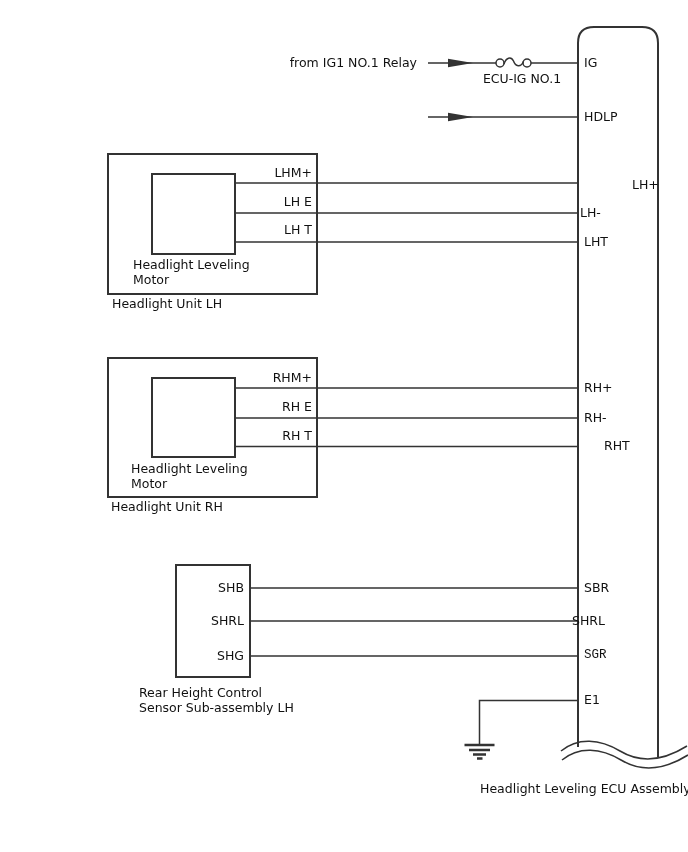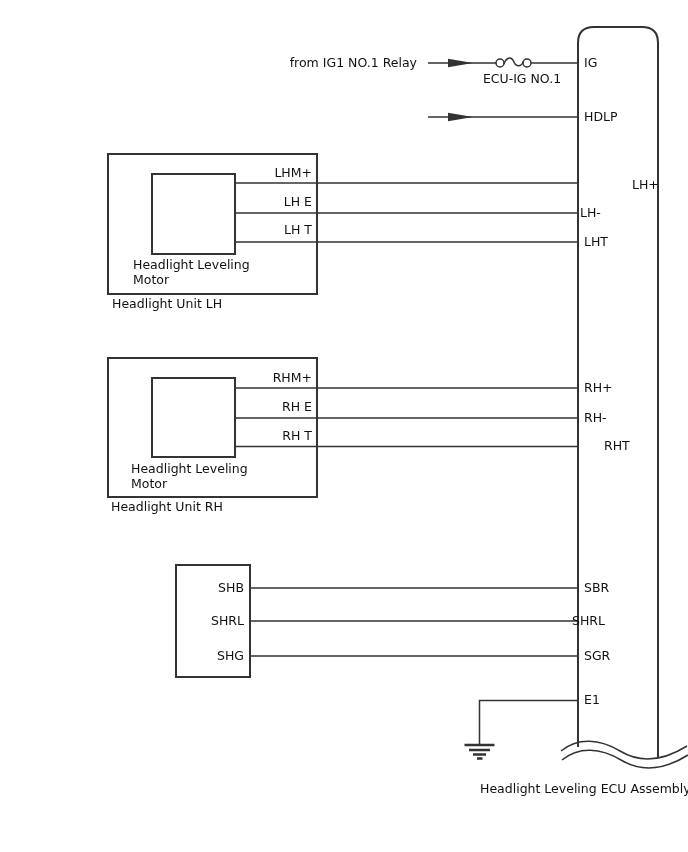--- a/index.html
+++ b/index.html
@@ -82,21 +82,21 @@
   <div class="t" style="left:584px; top:55px;">IG</div>
   <div class="t" style="left:584px; top:109px;">HDLP</div>
   <div class="t" style="left:584px; top:177px;margin-left:48px;">LH+</div>
   <div class="t" style="left:580px; top:205px;">LH-</div>
   <div class="t" style="left:584px; top:234px;">LHT</div>
   <div class="t" style="left:584px; top:380px;">RH+</div>
   <div class="t" style="left:584px; top:410px;">RH-</div>
   <div class="t" style="left:604px; top:438px;">RHT</div>
   <div class="t" style="left:584px; top:580px;">SBR</div>
   <div class="t" style="left:572px; top:613px;">SHRL</div>
-  <div class="t" style="left:584px; top:648px;">SGR</div>
+  <div class="t" style="left:584px; top:648px;font-family:Liberation Mono, monospace;">SGR</div>
   <div class="t" style="left:584px; top:692px;">E1</div>
 
   <div class="t t-right" style="left:230px; top:165px; width:82px;">LHM+</div>
   <div class="t t-right" style="left:230px; top:194px; width:82px;">LH E</div>
   <div class="t t-right" style="left:230px; top:222px; width:82px;">LH T</div>
 
   <div class="t t-right" style="left:230px; top:370px; width:82px;">RHM+</div>
   <div class="t t-right" style="left:230px; top:399px; width:82px;">RH E</div>
   <div class="t t-right" style="left:230px; top:428px; width:82px;">RH T</div>
 
@@ -109,16 +109,20 @@
     <div>Motor</div>
   </div>
   <div class="t" style="left:112px; top:296px;">Headlight Unit LH</div>
 
   <div class="t cap2" style="left:131px; top:461px;">
     <div>Headlight Leveling</div>
     <div>Motor</div>
   </div>
   <div class="t" style="left:111px; top:499px;">Headlight Unit RH</div>
 
+  <div class="t cap2" style="left:139px; top:685px;">
+    <div>Rear Height Control</div>
+    <div>Sensor Sub-assembly LH</div>
+  </div>
 
   <div class="t" style="left:480px; top:781px;">Headlight Leveling ECU Assembly</div>
 
 </div>
 
 </body></html>

